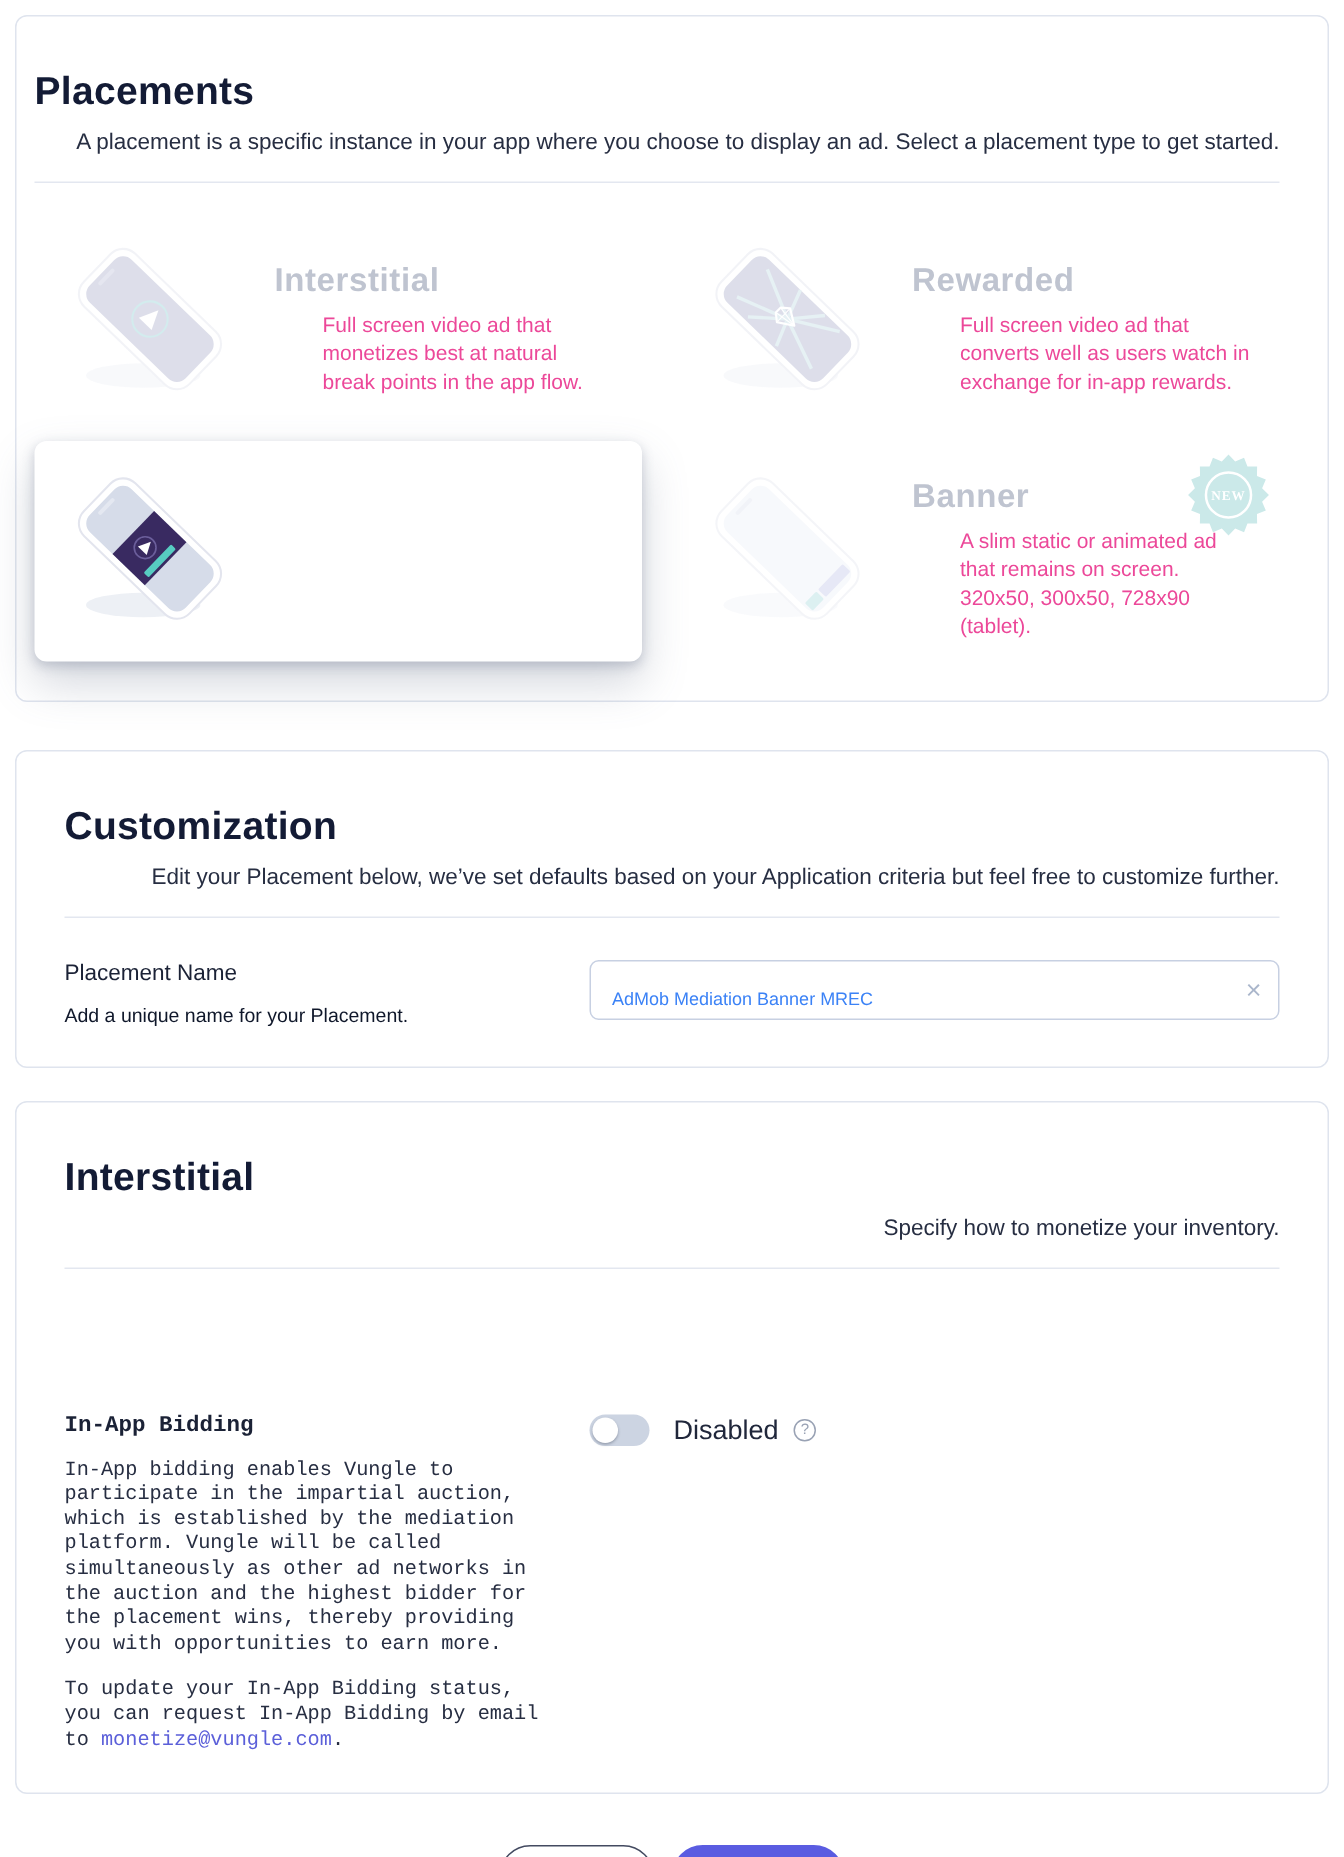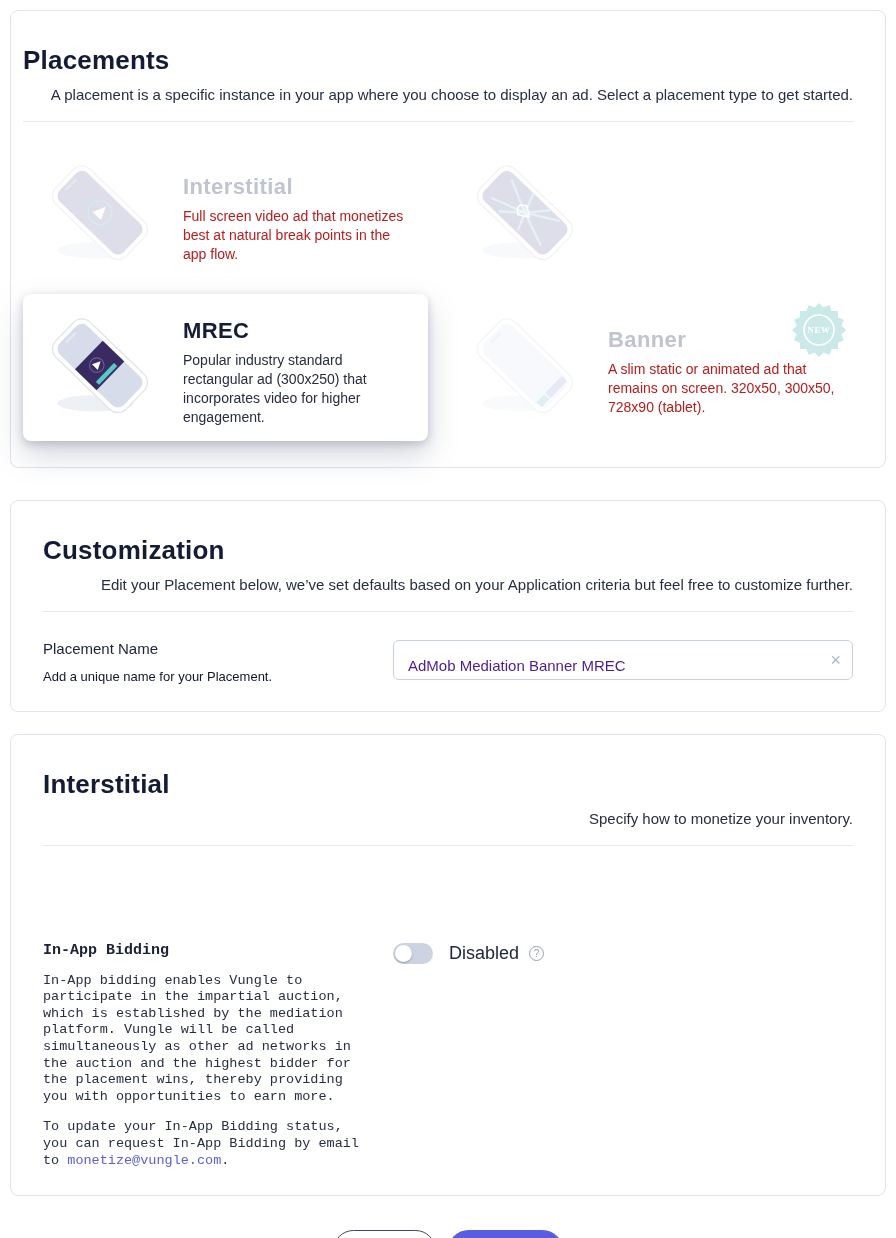--- a/index.html
+++ b/index.html
@@ -51,39 +51,39 @@
   .type-icon svg { display: block; }
   .type-tile.faded .type-icon { opacity: 0.45; }
   .type-text { padding-top: 10px; }
   .type-title {
     font-size: 22px; font-weight: 700; letter-spacing: 0.4px; color: #151c36;
   }
   .type-desc {
     font-size: 14px; line-height: 1.35; margin-top: 7px; max-width: 260px; color: #272d3f;
   }
   .type-tile.faded .type-title { color: #bfc4d0; }
-  .type-tile.faded .type-desc { color: #b91c1c; }
+  .type-tile.faded .type-desc { color: #ec4899; margin-left: 32px; }
 
   .new-badge {
     position: absolute; top: 8px; right: 6px; width: 56px; height: 56px;
   }
 
   
   .field-row {
     margin-top: 28px; display: flex; align-items: flex-start;
   }
   .field-label-col { flex: 0 0 350px; }
   .field-label { font-size: 15px; font-weight: 400; color: #1b2236; }
   .field-help { font-size: 13px; color: #0f172a; margin-top: 12px; }
   .input-wrap { position: relative; flex: 1; }
   .text-input {
     width: 100%; height: 40px;
     border: 1px solid #c7d0e2; border-radius: 6px;
     padding: 12px 36px 0 14px;
-    font-size: 15px; color: #4c1d95;
+    font-size: 12px; color: #3b82f6;
     font-family: "Liberation Sans", sans-serif;
     outline: none; background: #fff;
   }
   .clear-icon {
     position: absolute; right: 12px; top: 9px;
     font-size: 18px; color: #aab6cb; cursor: pointer; line-height: 22px;
   }
 
   
   .bidding-row { margin-top: 96px; display: flex; align-items: flex-start; }
@@ -164,41 +164,41 @@
             <ellipse cx="60" cy="97" rx="42" ry="9" fill="#e9ecf3" opacity="0.7"></ellipse>
             <g transform="rotate(-46 65 57)">
               <rect x="39" y="2" width="54" height="108" rx="13" fill="#ffffff" stroke="#e3e5ee" stroke-width="1.5"></rect>
               <rect x="44" y="7" width="44" height="98" rx="9" fill="#b5b8d2"></rect>
               <path d="M66 56 L52 18 M66 56 L82 20 M66 56 L88 48 M66 56 L86 90 M66 56 L52 94 M66 56 L46 64 M66 56 L47 34 M66 56 L87 74" stroke="#cde9ec" stroke-width="2.5" opacity="0.85"></path>
               <path d="M59 52 L63.5 46.5 L68.5 46.5 L73 52 L66 63 Z" fill="none" stroke="#ffffff" stroke-width="1.6" stroke-linejoin="round"></path>
               <path d="M59 52 L73 52 M63.5 46.5 L66 63 L68.5 46.5" fill="none" stroke="#ffffff" stroke-width="0.8" stroke-linejoin="round"></path>
             </g>
           </svg>
         </div>
+        <div class="type-text">
+          <div class="type-title">Rewarded</div>
+          <div class="type-desc">Full screen video ad that converts well as users watch in exchange for in-app rewards.</div>
+        </div>
       </div>
 
       <div class="type-tile selected">
         <div class="type-icon">
           <svg width="118" height="112" viewBox="0 0 130 114">
             <ellipse cx="60" cy="97" rx="42" ry="9" fill="#e9ecf3" opacity="0.8"></ellipse>
             <g transform="rotate(-46 65 57)">
               <rect x="39" y="2" width="54" height="108" rx="13" fill="#ffffff" stroke="#e3e5ee" stroke-width="1.5"></rect>
               <rect x="44" y="7" width="44" height="98" rx="9" fill="#d6dce9"></rect>
               <rect x="58" y="10" width="16" height="3" rx="1.5" fill="#e4e8f1"></rect>
               <rect x="44" y="39" width="44" height="33" fill="#392a61"></rect>
               <circle cx="64" cy="53" r="8" fill="none" stroke="#6b5e9b" stroke-width="1.2"></circle>
               <polygon points="61,48.5 70,53 61,57.5" fill="#ffffff"></polygon>
               <rect x="50" y="65" width="29" height="5" rx="1" fill="#57cbc1"></rect>
             </g>
           </svg>
         </div>
-        <div class="type-text">
-          <div class="type-title">MREC</div>
-          <div class="type-desc">Popular industry standard rectangular ad (300x250) that incorporates video for higher engagement.</div>
-        </div>
       </div>
 
       <div class="type-tile faded">
         <div class="type-icon">
           <svg width="118" height="112" viewBox="0 0 130 114">
             <ellipse cx="60" cy="97" rx="42" ry="9" fill="#edf0f6" opacity="0.7"></ellipse>
             <g transform="rotate(-46 65 57)">
               <rect x="39" y="2" width="54" height="108" rx="13" fill="#ffffff" stroke="#e7e9f1" stroke-width="1.5"></rect>
               <rect x="44" y="7" width="44" height="98" rx="9" fill="#eff2f9"></rect>
               <rect x="58" y="10" width="16" height="3" rx="1.5" fill="#e2e6f0"></rect>

